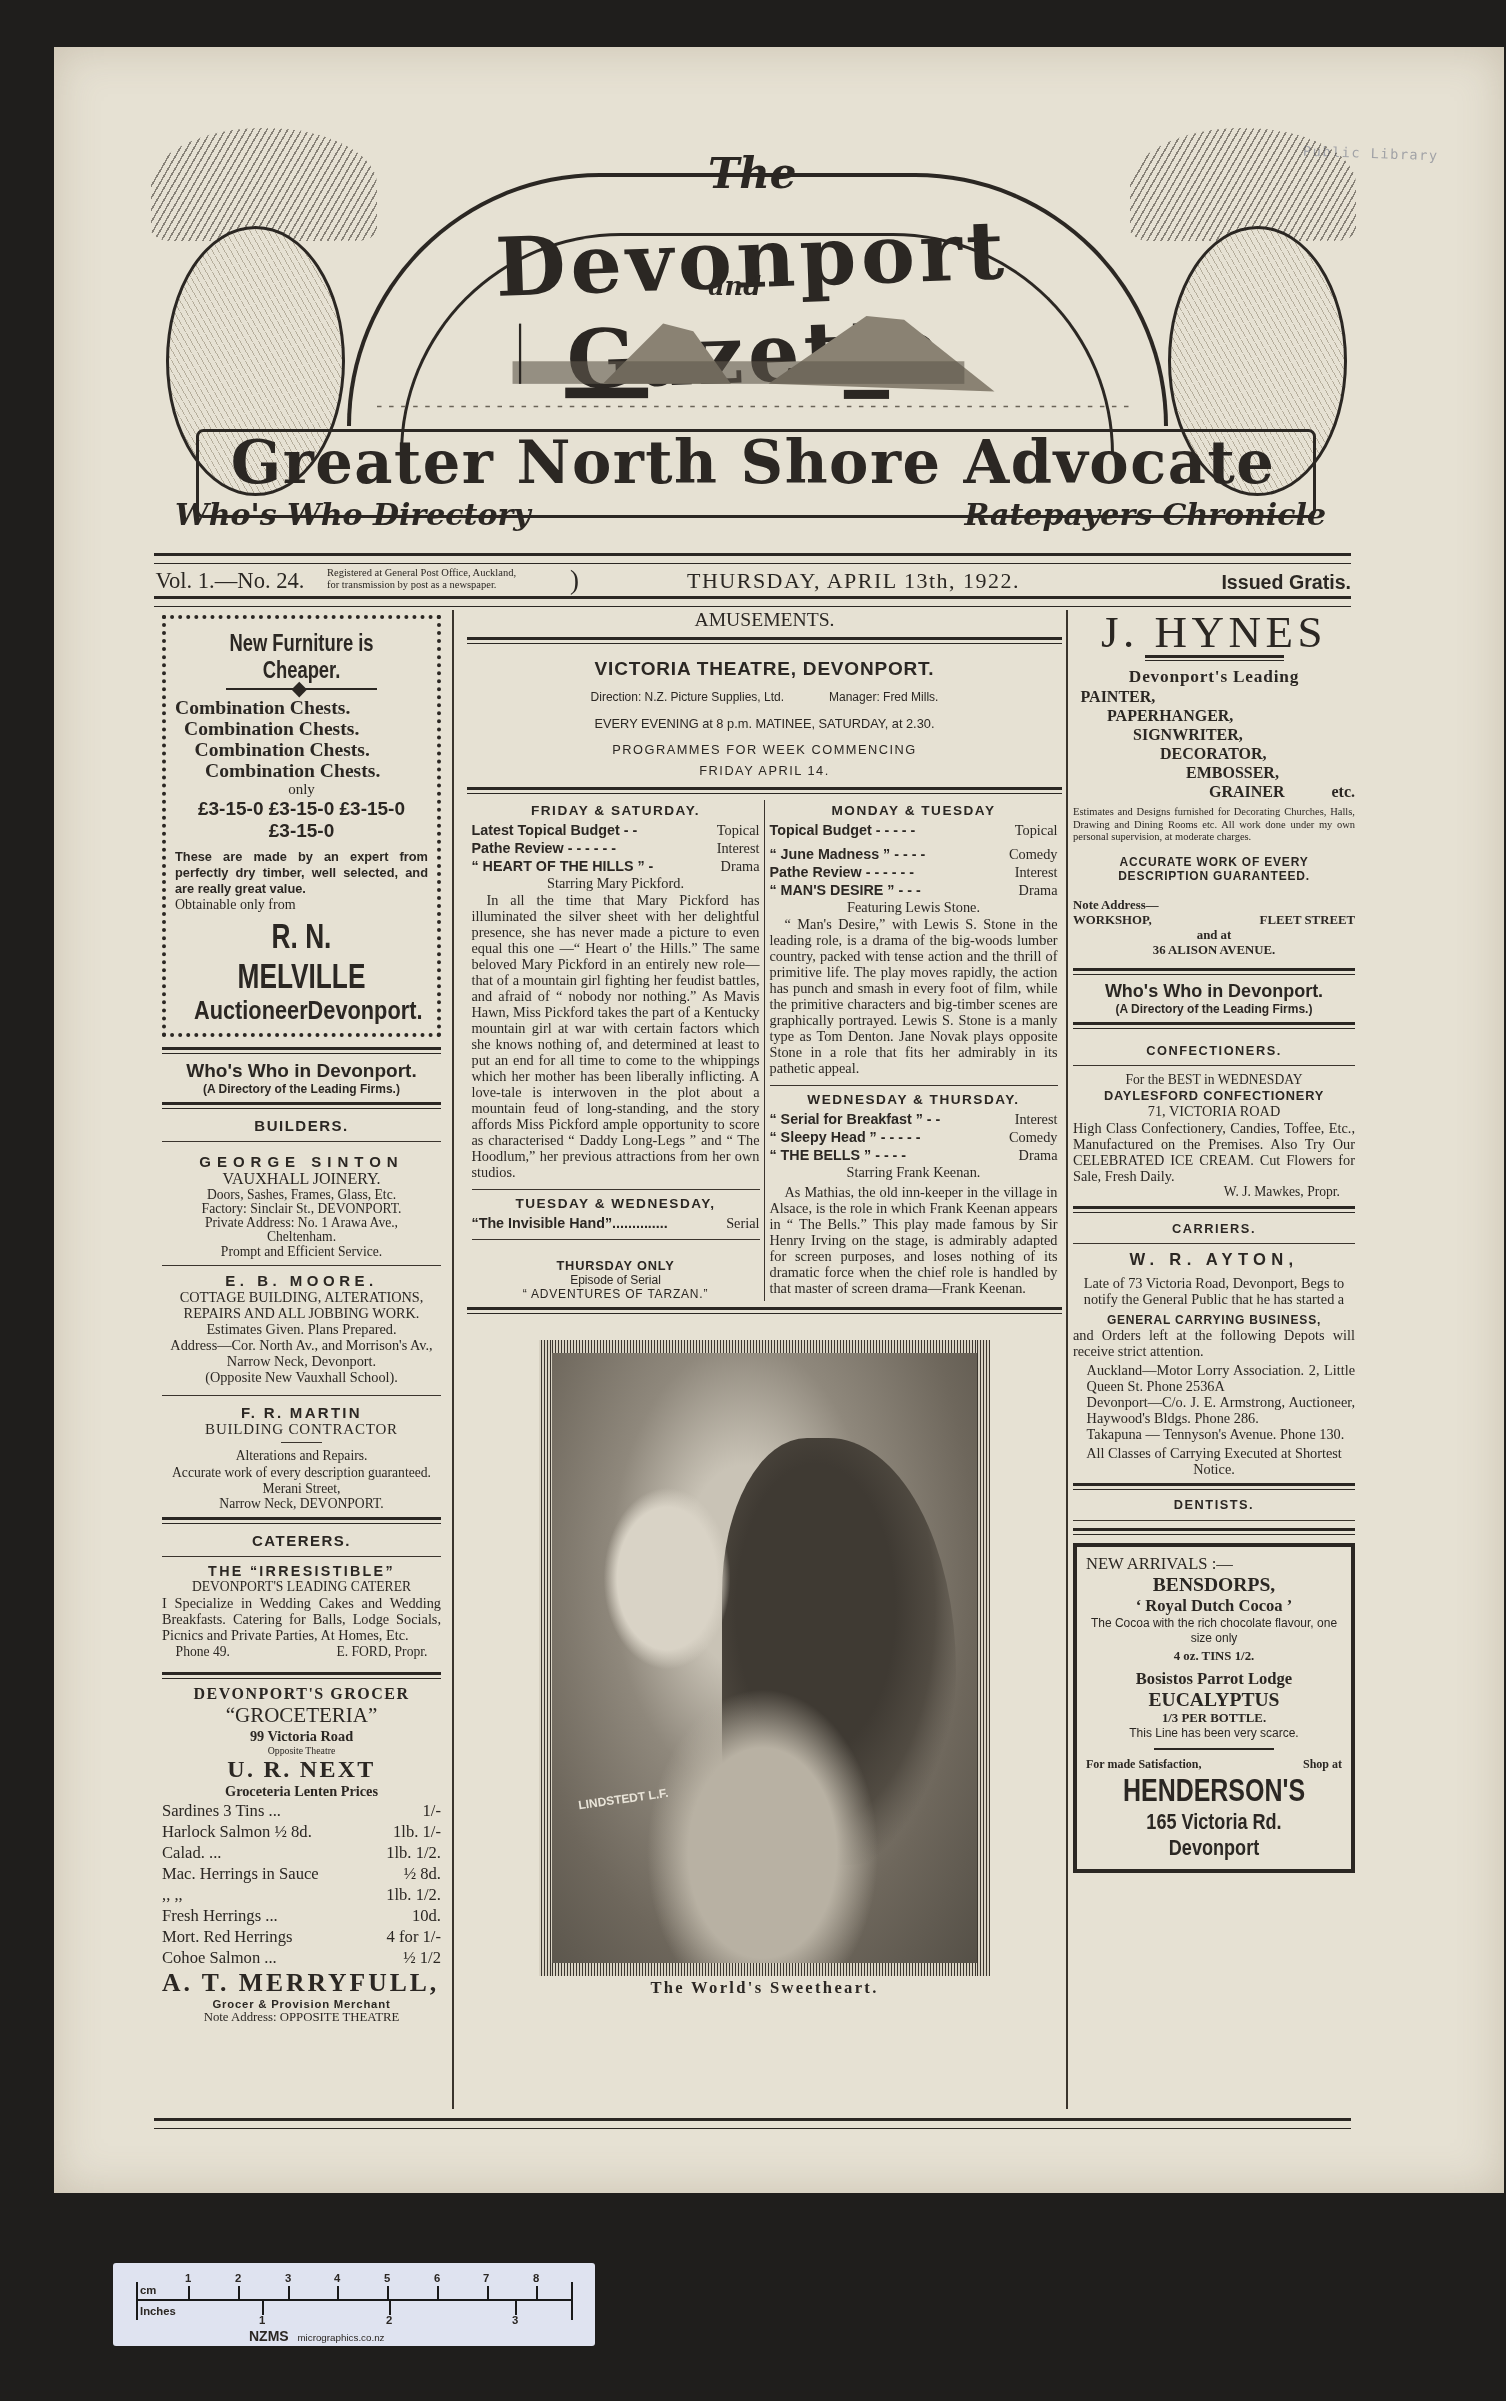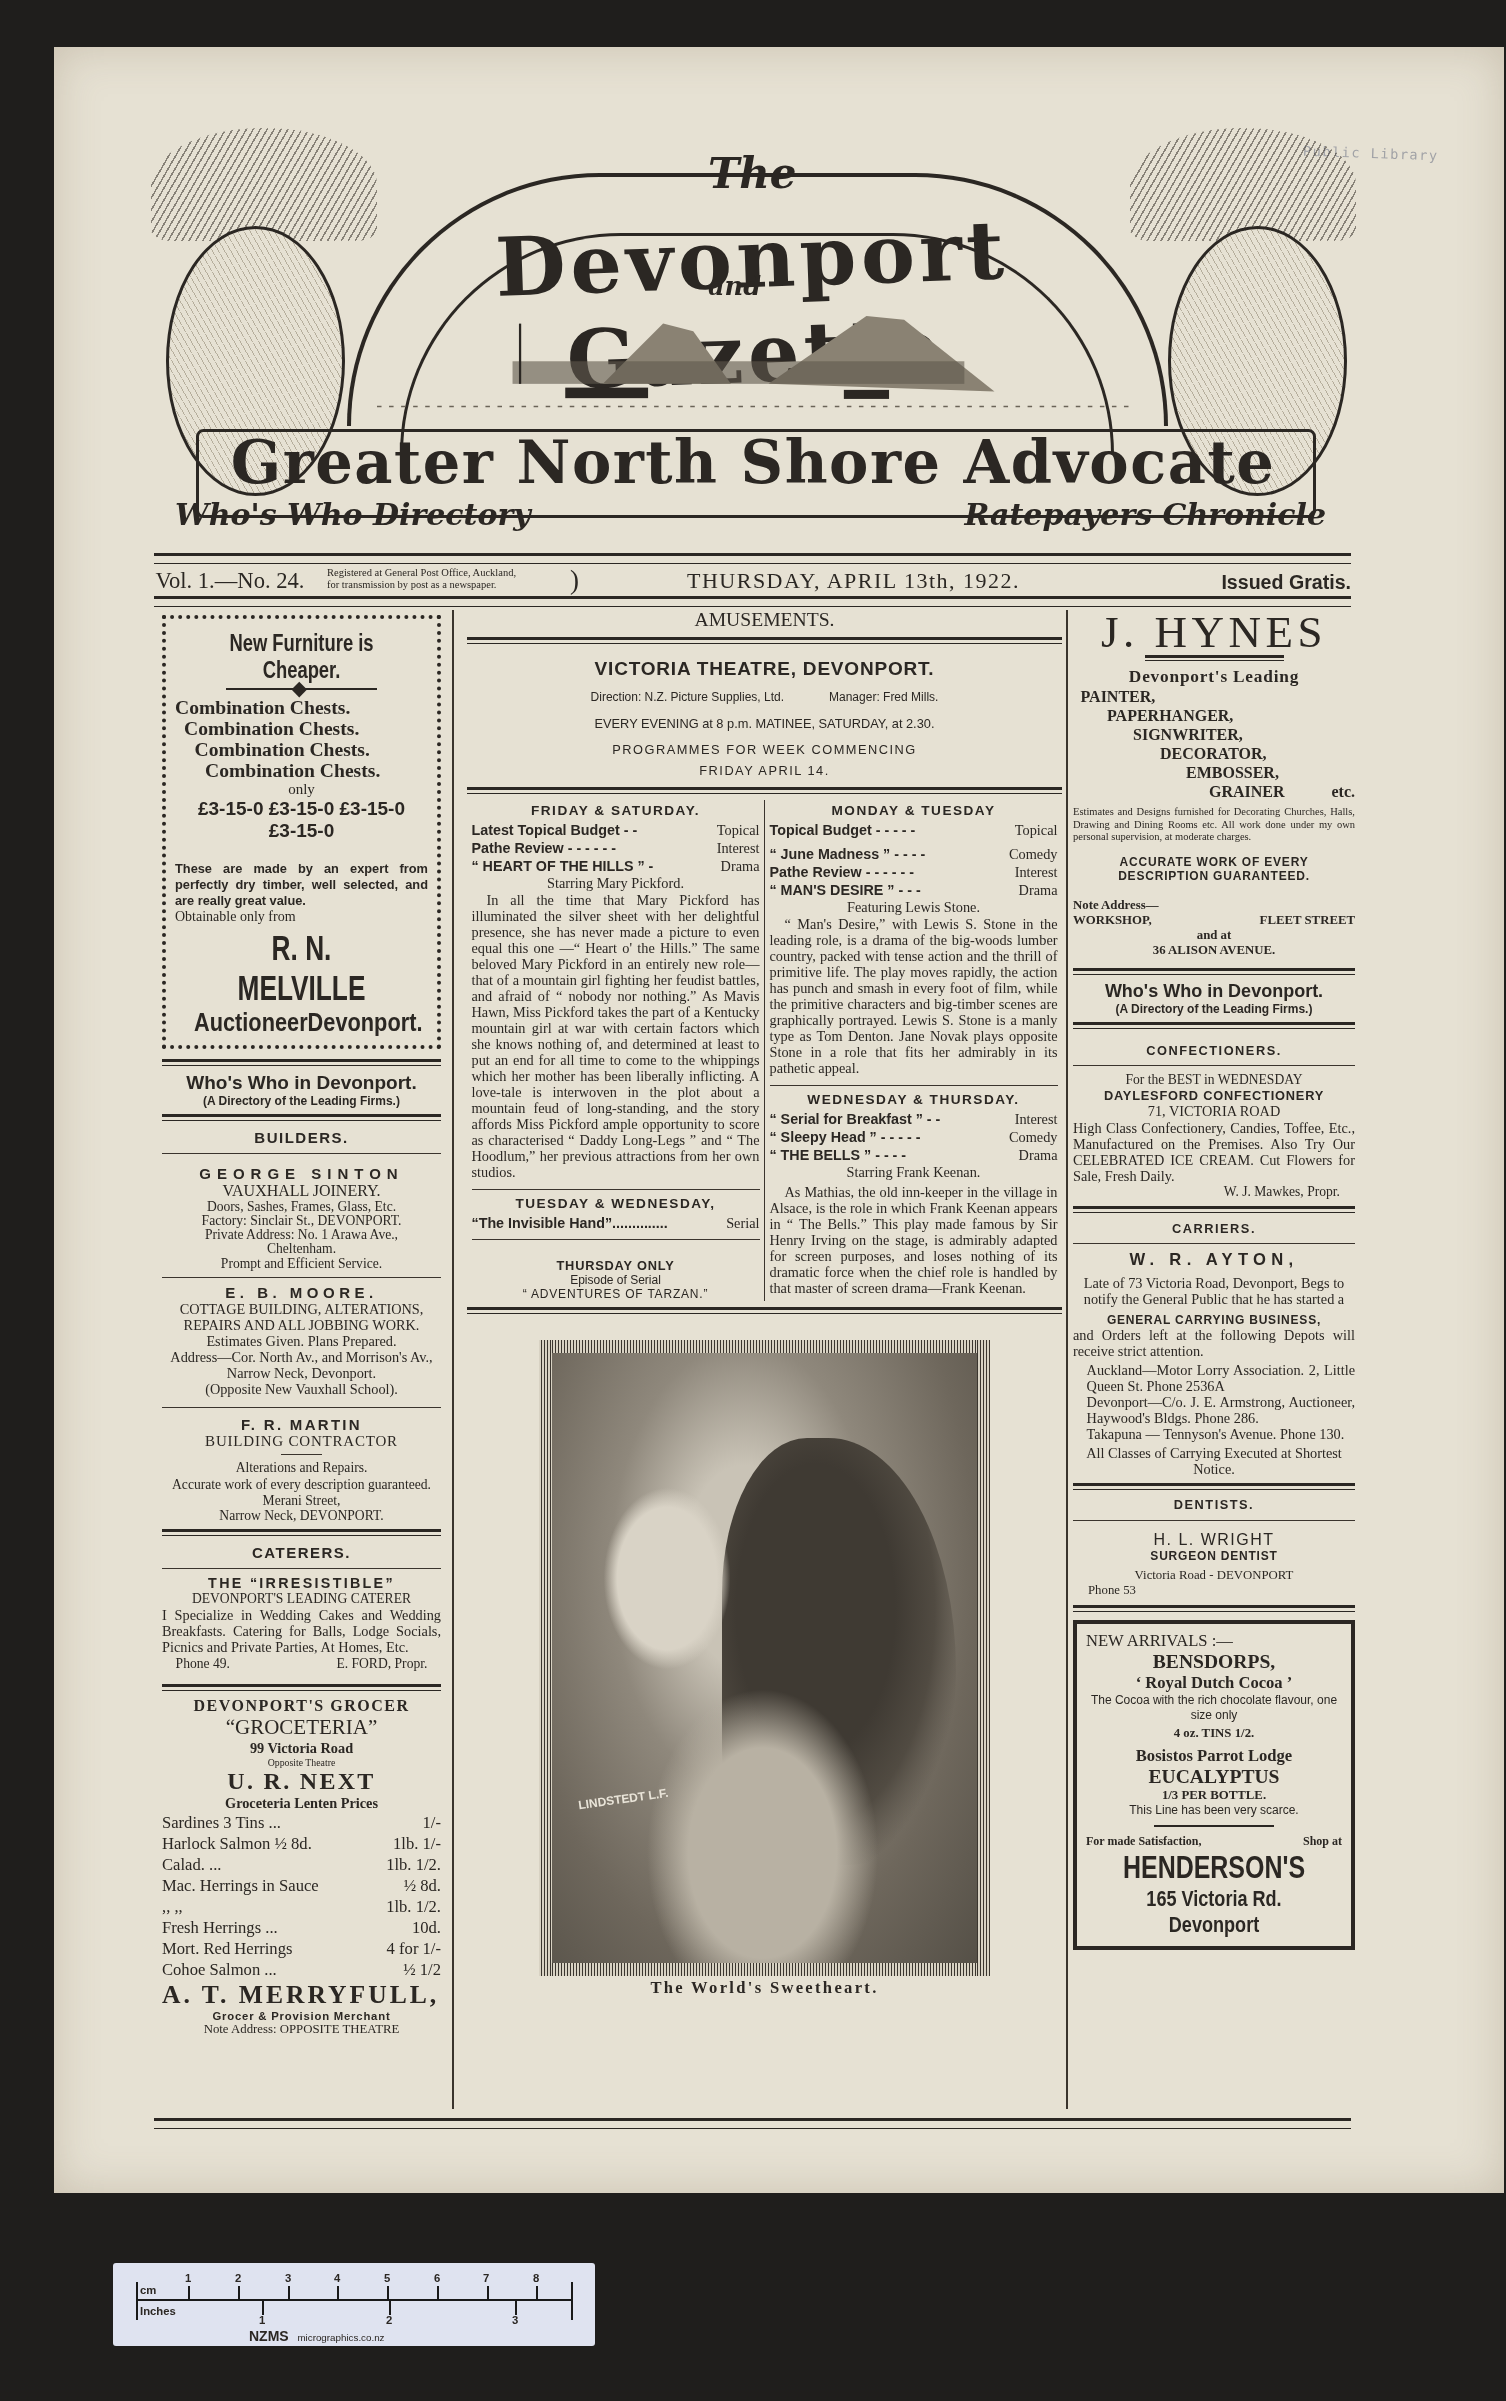--- a/index.html
+++ b/index.html
@@ -137,21 +137,21 @@
   <div class="furn">
     <h2>New Furniture is Cheaper.</h2>
     <div class="diamond"></div>
     <div class="cc">Combination Chests.</div>
     <div class="cc" style="padding-left:9px">Combination Chests.</div>
     <div class="cc" style="padding-left:19.6px">Combination Chests.</div>
     <div class="cc" style="padding-left:30px">Combination Chests.</div>
     <div class="center serif" style="font-size:15px">only</div>
     <div class="price">£3-15-0  £3-15-0  £3-15-0</div>
     <div class="price">£3-15-0</div>
-    <div class="sans b" style="font-size:12.8px;line-height:16px;text-align:justify;margin-top:19px">These are made by an expert from perfectly dry timber, well selected, and are really great value.</div>
+    <div class="sans b" style="font-size:12.8px;line-height:16px;text-align:justify;margin-top:7px">These are made by an expert from perfectly dry timber, well selected, and are really great value.</div>
     <div class="serif" style="font-size:14px;margin-top:0">Obtainable only from</div>
     <div class="melville">R. N. MELVILLE</div>
     <div class="auct">
       <span>Auctioneer</span>
       <span>Devonport.</span>
     </div>
   </div>
 
   <div class="dbl" style="margin-top:10.5px"></div>
   <div class="center sans b" style="font-size:19px">Who's Who in Devonport.</div>
@@ -388,26 +388,20 @@
     <div class="center sans b" style="font-size:12px;letter-spacing:0.8px;margin-top:6px">GENERAL CARRYING BUSINESS,</div>
     <div class="body">and Orders left at the following Depots will receive strict attention.</div>
     <div class="body" style="padding-left:13.6px;margin-top:3px">Auckland—Motor Lorry Association. 2, Little Queen St.  Phone 2536A</div>
     <div class="body" style="padding-left:13.6px">Devonport—C/o. J. E. Armstrong, Auctioneer, Haywood's Bldgs. Phone 286.</div>
     <div class="body" style="padding-left:13.6px">Takapuna — Tennyson's Avenue. Phone 130.</div>
     <div class="body" style="text-align:center;margin-top:3px">All Classes of Carrying Executed at Shortest Notice.</div>
   </div>
   <div class="dbl"></div>
   <div class="sec" style="font-size:12.8px">DENTISTS.</div>
   <div class="thin"></div>
-  <div>
-    <div class="center sans" style="font-size:16px;letter-spacing:1.5px;margin-top:10.5px">H.  L.  WRIGHT</div>
-    <div class="center sans b" style="font-size:12px;letter-spacing:0.8px">SURGEON  DENTIST</div>
-    <div class="center serif" style="font-size:12.8px;margin-top:4.5px">Victoria Road  -  DEVONPORT</div>
-    <div class="serif" style="font-size:12.8px;padding-left:15px">Phone 53</div>
-  </div>
   <div class="dbl" style="margin-top:7.5px"></div>
 
   <div class="box">
     <div class="serif" style="font-size:16.6px">NEW  ARRIVALS :—</div>
     <div class="center serif b" style="font-size:19.6px">BENSDORPS,</div>
     <div class="center serif b" style="font-size:16.6px">‘ Royal  Dutch  Cocoa ’</div>
     <div class="center sans" style="font-size:12px;line-height:15px">The Cocoa with the rich chocolate flavour, one size only</div>
     <div class="center serif b" style="font-size:12.8px;margin-top:3px">4 oz.   TINS   1/2.</div>
     <div class="center serif b" style="font-size:16.6px;margin-top:4.5px">Bosistos  Parrot  Lodge</div>
     <div class="center serif b" style="font-size:19.6px">EUCALYPTUS</div>

